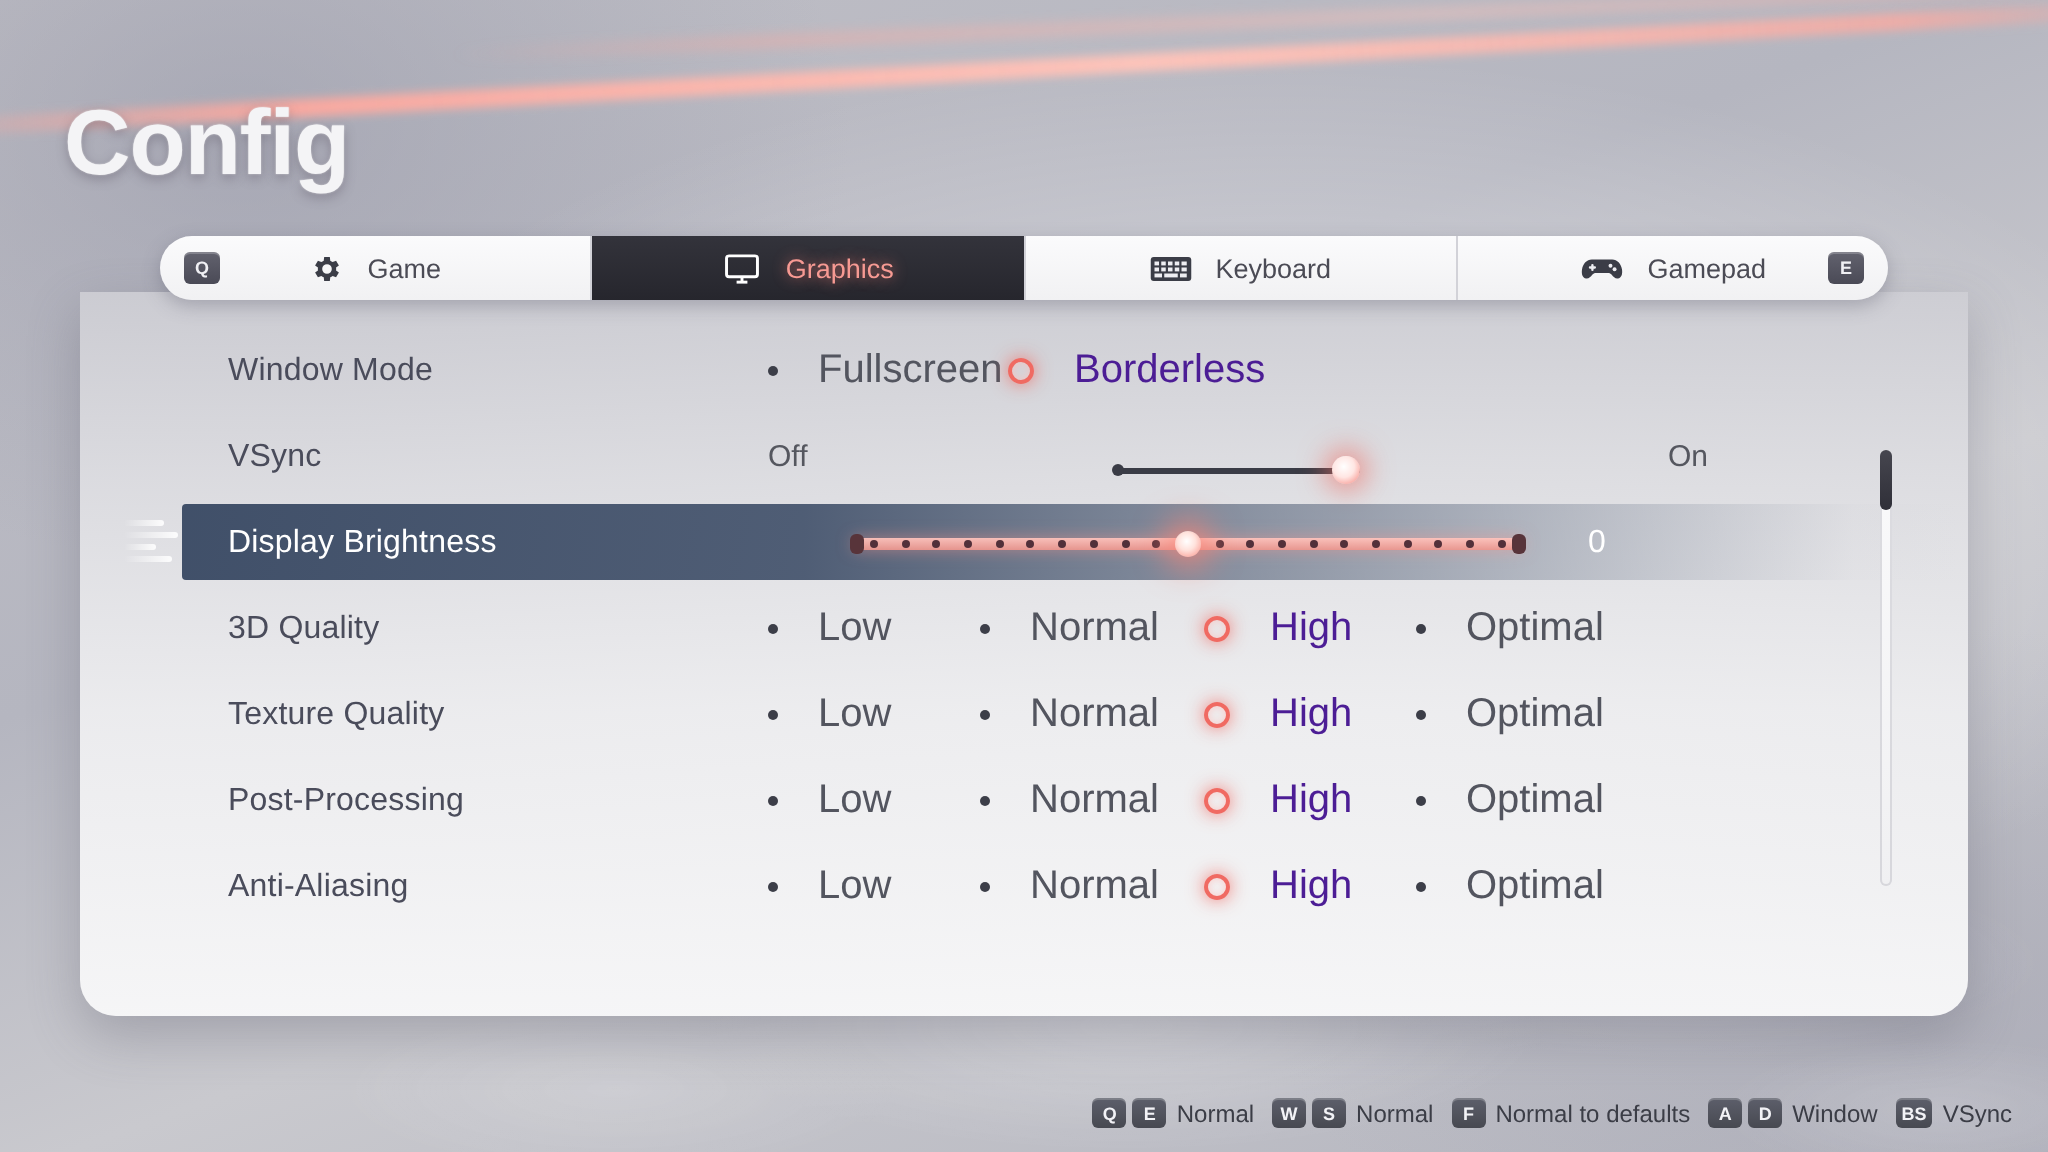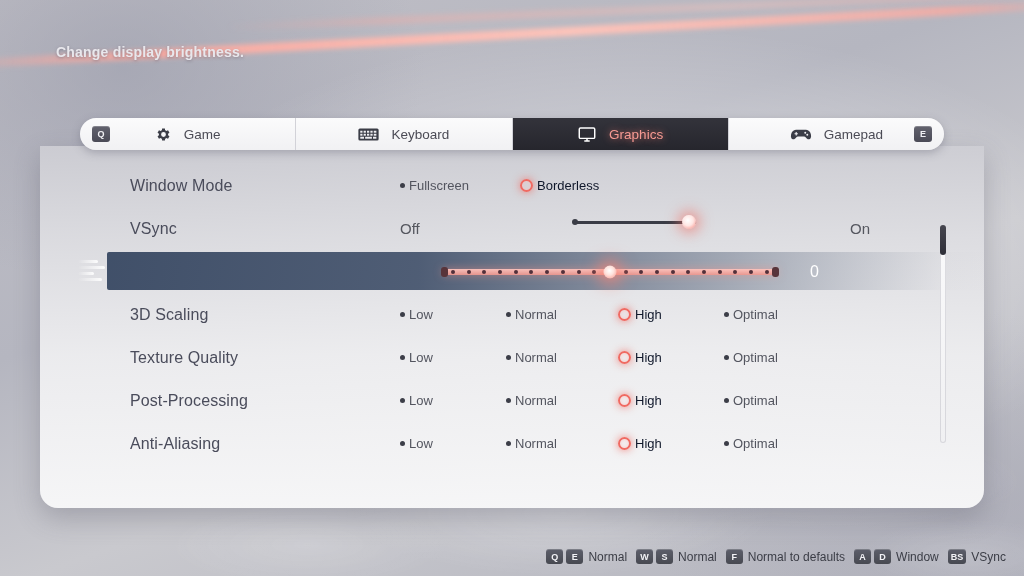--- a/index.html
+++ b/index.html
@@ -82,21 +82,21 @@
     position:absolute; width:18px; height:16px; border-radius:3px;
     background:linear-gradient(180deg,#62626e,#4a4a56);
     color:#f0f0f4; font-size:9px; font-weight:bold;
     display:flex; align-items:center; justify-content:center;
     box-shadow:inset 0 1px 0 rgba(255,255,255,.22);
   }
   .keybadge.left { left:12px; }
   .keybadge.right { right:12px; }
 
   
-  .rows { position:absolute; left:52px; top:164px; width:944px; }
+  .rows { position:absolute; left:36px; top:164px; width:944px; }
   .row {
     position:relative; height:43px; display:flex; align-items:center;
   }
   .row-label {
     position:absolute; left:78px; font-size:16px; color:#4a4c5b; letter-spacing:.1px;
   }
   .row.selected .row-label { color:#ffffff; }
   .row-hl {
     position:absolute; left:55px; right:0; top:2px; height:38px;
     background:linear-gradient(90deg, rgba(58,74,100,.96) 0%, rgba(70,85,110,.94) 35%, rgba(120,130,148,.60) 70%, rgba(190,192,200,.06) 94%, rgba(190,192,200,0) 100%);
@@ -108,30 +108,30 @@
   .speedlines i {
     position:absolute; left:0; height:3px; border-radius:2px;
     background:linear-gradient(90deg, rgba(255,255,255,0), rgba(255,255,255,.92));
   }
   .speedlines i:nth-child(1){ top:2px;  width:20px; }
   .speedlines i:nth-child(2){ top:8px;  width:27px; }
   .speedlines i:nth-child(3){ top:14px; width:16px; }
   .speedlines i:nth-child(4){ top:20px; width:24px; }
 
   .opts { position:absolute; left:348px; display:flex; align-items:center; }
-  .opt { display:flex; align-items:center; gap:4px; font-size:13px; color:#53555f; }
+  .opt { display:flex; align-items:center; gap:20px; font-size:20px; color:#53555f; }
   .opt .dot {
     width:5px; height:5px; border-radius:50%; background:#3c3e48; flex:none;
   }
   .opt.sel .dot {
     width:13px; height:13px; border-radius:50%;
     background:transparent; border:2px solid #f06a62;
     box-shadow:0 0 9px rgba(240,106,98,.85), inset 0 0 4px rgba(255,190,185,.7);
   }
-  .opt.sel { color:#0f172a; }
+  .opt.sel { color:#4c1d95; }
 
   
   .stepper { position:absolute; left:348px; display:flex; align-items:center; }
   .arrow {
     width:17px; height:17px; border-radius:50%;
     background:linear-gradient(180deg,#6c6e7a,#55575f);
     display:flex; align-items:center; justify-content:center; flex:none;
     box-shadow:0 1px 2px rgba(60,60,70,.3);
   }
   .arrow .tri { width:0; height:0; border-top:4px solid transparent; border-bottom:4px solid transparent; }
@@ -141,21 +141,21 @@
     width:112px; text-align:center; font-size:16px; color:#4a4c5b; position:relative;
   }
   .pagedots {
     position:absolute; left:0; right:0; top:20px;
     display:flex; justify-content:center; gap:7px;
   }
   .pagedots i { width:3.5px; height:3.5px; border-radius:50%; background:#8d8f9a; }
   .pagedots i.on { background:#f0837b; box-shadow:0 0 6px rgba(240,120,112,.95); }
 
   
-  .toggle-wrap { position:absolute; left:348px; width:470px; display:flex; align-items:flex-start; }
+  .toggle-wrap { position:absolute; left:348px; width:470px; display:flex; align-items:flex-end; }
   .tg-label { font-size:15px; color:#55575f; width:100px; }
   .tg-label.right { text-align:right; }
   .tg-track {
     position:relative; flex:1; height:4px; margin:0 26px;
     display:flex; align-items:center;
   }
   .tg-line { position:absolute; left:22%; right:22%; height:3px; border-radius:2px; background:#3a3c46; }
   .tg-off { position:absolute; left:21%; width:6px; height:6px; border-radius:50%; background:#3a3c46; }
   .tg-knob {
     position:absolute; right:22%; width:14px; height:14px; border-radius:50%;
@@ -220,35 +220,46 @@
 </head>
 <body>
 
 <div class="bg">
   <div class="bg-cloth"></div>
   <div class="streak streak-1"></div>
   <div class="streak streak-2"></div>
 </div>
 
 <div class="header">
-  <div class="subtitle">Change display brightness.</div>
+  <div class="title">Config</div>
 </div>
 
 <div class="panel"></div>
 
 <div class="tabbar">
 
   <div class="tab">
     <span class="keybadge left">Q</span>
     <span class="tab-icon">
       <svg width="17" height="17" viewBox="0 0 24 24" fill="#3b3d47">
         <path d="M19.4 13a7.6 7.6 0 0 0 0-2l2-1.5-2-3.4-2.4 1a7.5 7.5 0 0 0-1.7-1L15 3.5h-4l-.3 2.6a7.5 7.5 0 0 0-1.7 1l-2.4-1-2 3.4L6.6 11a7.6 7.6 0 0 0 0 2l-2 1.5 2 3.4 2.4-1c.5.4 1.1.8 1.7 1l.3 2.6h4l.3-2.6c.6-.2 1.2-.6 1.7-1l2.4 1 2-3.4-2-1.5zM13 15.4A3.4 3.4 0 1 1 13 8.6a3.4 3.4 0 0 1 0 6.8z" transform="translate(-1,0)"></path>
       </svg>
     </span>
     <span class="tab-label">Game</span>
+  </div>
+
+  <div class="tab active">
+    <span class="tab-icon">
+      <svg width="20" height="17" viewBox="0 0 24 22" fill="none" stroke="#ffffff" stroke-width="1.9">
+        <rect x="2" y="2.5" width="20" height="13.5" rx="1.6"></rect>
+        <line x1="8.5" y1="19.5" x2="15.5" y2="19.5"></line>
+        <line x1="12" y1="16" x2="12" y2="19.5"></line>
+      </svg>
+    </span>
+    <span class="tab-label">Graphics</span>
   </div>
 
   <div class="tab">
     <span class="tab-icon">
       <svg width="21" height="15" viewBox="0 0 28 18" fill="#3b3d47">
         <rect x="0.5" y="1" width="27" height="16" rx="2"></rect>
         <g fill="#eeeef2">
           <rect x="3" y="4" width="3" height="2.6"></rect>
             <rect x="7.5" y="4" width="3" height="2.6"></rect>
           <rect x="12" y="4" width="3" height="2.6"></rect>
@@ -261,31 +272,20 @@
           <rect x="21" y="8" width="3.5" height="2.6"></rect>
           <rect x="3" y="12" width="5" height="2.6"></rect>
             <rect x="9.5" y="12" width="9" height="2.6"></rect>
           <rect x="20" y="12" width="4.5" height="2.6"></rect>
         </g>
       </svg>
     </span>
     <span class="tab-label">Keyboard</span>
   </div>
 
-  <div class="tab active">
-    <span class="tab-icon">
-      <svg width="20" height="17" viewBox="0 0 24 22" fill="none" stroke="#ffffff" stroke-width="1.9">
-        <rect x="2" y="2.5" width="20" height="13.5" rx="1.6"></rect>
-        <line x1="8.5" y1="19.5" x2="15.5" y2="19.5"></line>
-        <line x1="12" y1="16" x2="12" y2="19.5"></line>
-      </svg>
-    </span>
-    <span class="tab-label">Graphics</span>
-  </div>
-
   <div class="tab">
     <span class="tab-icon">
       <svg width="22" height="15" viewBox="0 0 28 18" fill="#3b3d47">
         <path d="M7.5 3h13c3.2 0 5.6 2.8 6.2 6.2.5 3-.3 5.6-2.6 5.9-1.8.2-2.8-1.1-3.9-2.4-.7-.8-1.4-1.2-2.4-1.2h-7.6c-1 0-1.7.4-2.4 1.2-1.1 1.3-2.1 2.6-3.9 2.4-2.3-.3-3.1-2.9-2.6-5.9C1.9 5.8 4.3 3 7.5 3z"></path>
         <g fill="#eeeef2">
           <rect x="5.6" y="7.3" width="4.6" height="1.5" rx=".7"></rect>
           <rect x="7.15" y="5.75" width="1.5" height="4.6" rx=".7"></rect>
           <circle cx="19.4" cy="6.9" r="1.25"></circle>
           <circle cx="22" cy="9.2" r="1.25"></circle>
         </g>
@@ -327,20 +327,21 @@
   </div>
 
   <div class="row selected">
     <div class="row-hl"></div>
     <div class="speedlines">
       <i></i>
         <i></i>
         <i></i>
         <i></i>
     </div>
+    <div class="row-label">Display Brightness</div>
     <div class="notch-wrap">
       <div class="notch-track">
         <span class="cap l"></span>
         <span class="cap r"></span>
         <span class="notches">
           <i></i>
             <i></i>
             <i></i>
             <i></i>
             <i></i>
@@ -361,21 +362,21 @@
             <i></i>
             <i></i>
         </span>
         <span class="notch-knob"></span>
       </div>
     </div>
     <div class="brightval">0</div>
   </div>
 
   <div class="row">
-    <div class="row-label">3D Scaling</div>
+    <div class="row-label">3D Quality</div>
     <div class="opts">
       <div class="opt" style="width:106px">
         <span class="dot"></span>
         <span>Low</span>
       </div>
       <div class="opt" style="width:112px">
         <span class="dot"></span>
         <span>Normal</span>
       </div>
       <div class="opt sel" style="width:106px">

